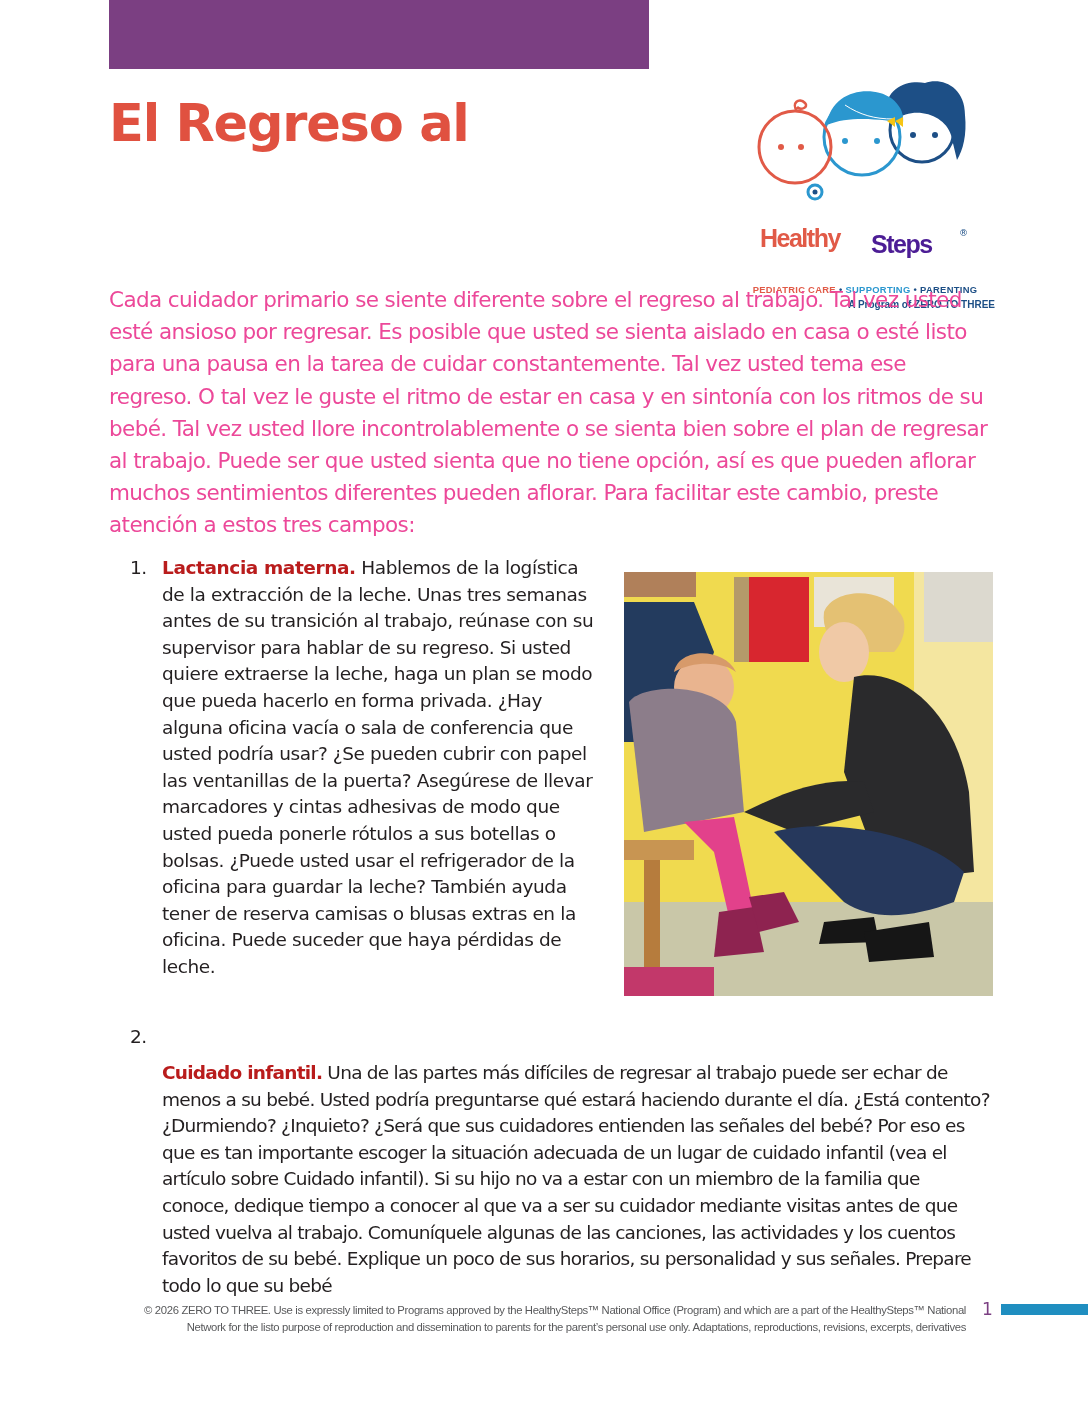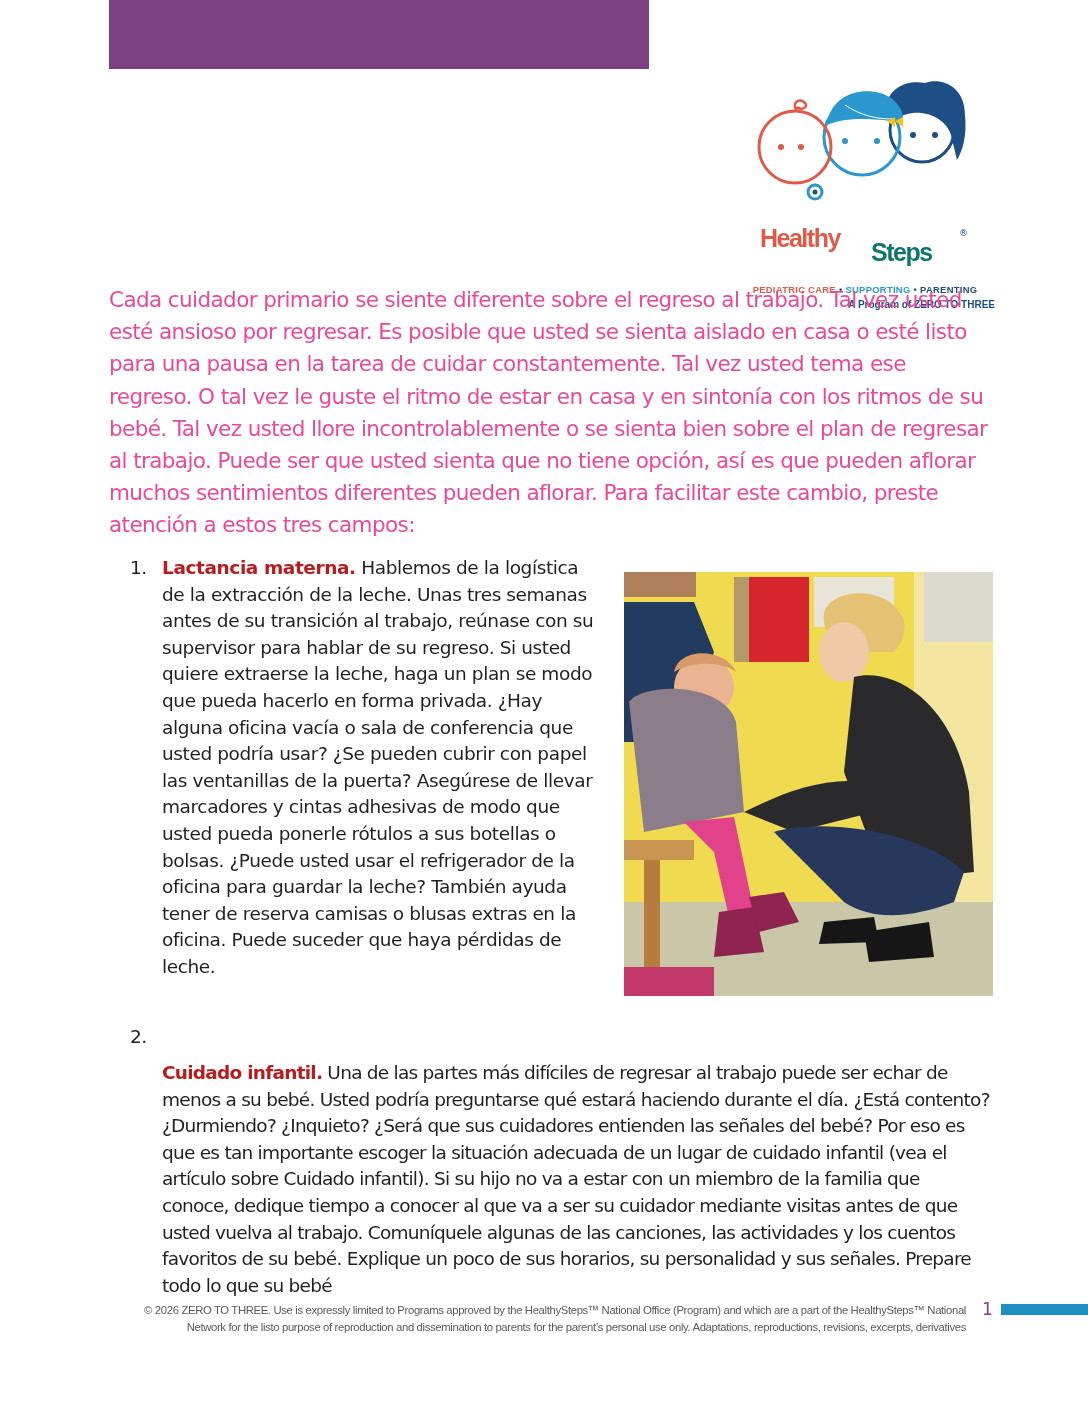--- a/index.html
+++ b/index.html
@@ -8,21 +8,21 @@
   .top-bar { position: absolute; left: 109px; top: 0; width: 540px; height: 69px; background: #7b3f82; }
   .title { position: absolute; left: 109px; top: 92px; margin: 0; font-family: "DejaVu Sans", sans-serif;
            font-weight: bold; font-size: 51px; line-height: 64px; color: #e05140; letter-spacing: -1.2px; }
   .title span { display: block; }
 
   .logo { position: absolute; left: 735px; top: 75px; width: 260px; height: 170px; }
   .logo svg { position: absolute; left: 0; top: 0; }
   .logo-word { position: absolute; top: 147px; font-weight: bold; font-size: 25px; letter-spacing: -1.5px;
                font-family: "Liberation Sans", sans-serif; line-height: 1; }
   .logo-word.healthy { left: 25px; top: 151px; color: #e15a47; }
-  .logo-word.steps { left: 136px; top: 165px; color: #0f766e; }
+  .logo-word.steps { left: 136px; top: 157px; color: #4c1d95; }
   .logo-reg { position: absolute; left: 224px; top: 153px; font-size: 9px; color: #1d4f86; }
   .logo-tag { position: absolute; left: 0; top: 209px; width: 260px; text-align: center; font-size: 9.4px;
               font-weight: bold; letter-spacing: 0.3px; white-space: nowrap; font-family: "Liberation Sans", sans-serif; }
   .logo-tag .t1 { color: #e15a47; } .logo-tag .t2 { color: #2b97cf; } .logo-tag .t3 { color: #1d4f86; }
   .logo-tag .dot { color: #1d4f86; margin: 0 3px; }
   .logo-sub { position: absolute; left: 0; top: 224px; width: 260px; text-align: right; font-size: 10px;
               font-weight: bold; color: #1d4f86; font-family: "Liberation Sans", sans-serif; }
 
   .intro { position: absolute; left: 109px; top: 284px; width: 880px; margin: 0; color: #ec4899;
            font-family: "DejaVu Sans", sans-serif; font-size: 21.5px; line-height: 32.2px; letter-spacing: -0.6px;
@@ -45,20 +45,21 @@
   .footer span { display: block; white-space: nowrap; }
   .page-num { position: absolute; left: 982px; top: 1299px; font-size: 17px; color: #7b3f82; font-family: "DejaVu Sans", sans-serif; }
   .page-bar { position: absolute; left: 1001px; top: 1304px; width: 87px; height: 11px; background: #1f8ec0; }
 </style>
 </head>
 <body>
 
 <div class="top-bar"></div>
 
 <h1 class="title">
+  <span>El Regreso al</span>
 </h1>
 
 <div class="logo">
   <svg width="260" height="170" viewBox="0 0 260 170">
 
     <circle cx="187" cy="55" r="32" fill="none" stroke="#1d4f86" stroke-width="3"></circle>
     <path d="M150 40 C150 10 175 5 190 8 C205 2 230 10 230 40 C232 60 228 75 222 85 L216 60 C210 40 180 30 160 45 Z" fill="#1d4f86"></path>
     <circle cx="178" cy="60" r="3" fill="#1d4f86"></circle>
     <circle cx="200" cy="60" r="3" fill="#1d4f86"></circle>
 

